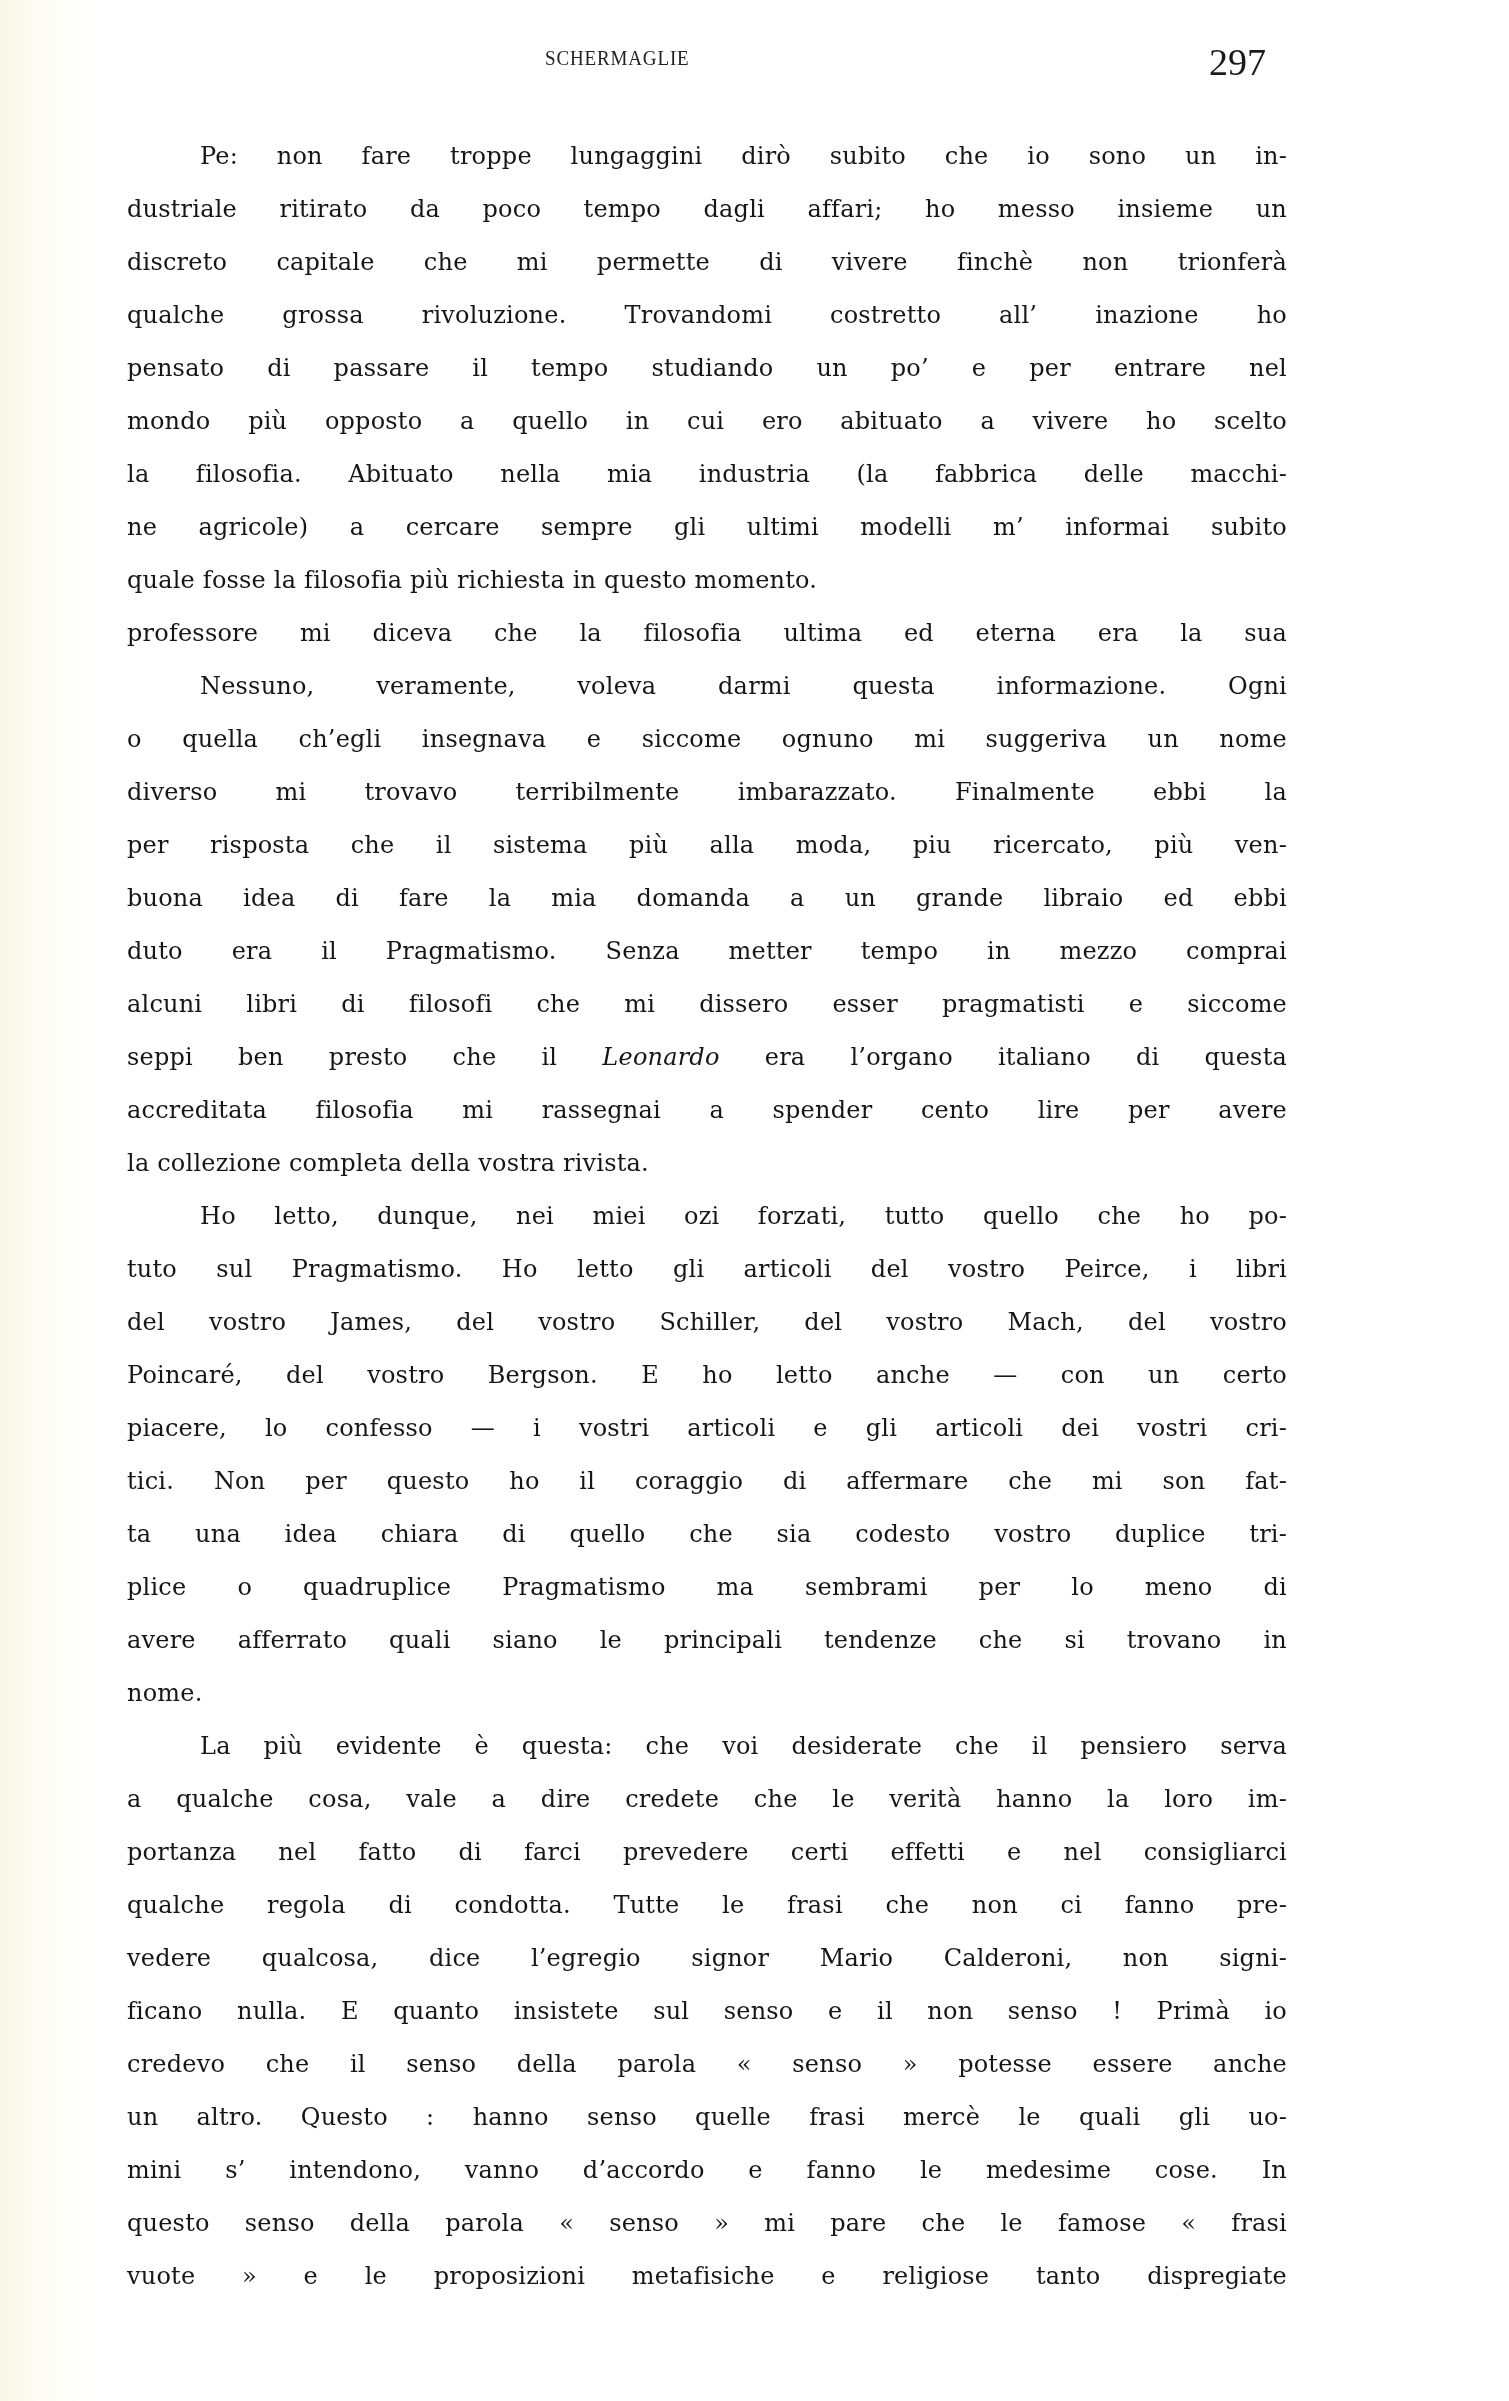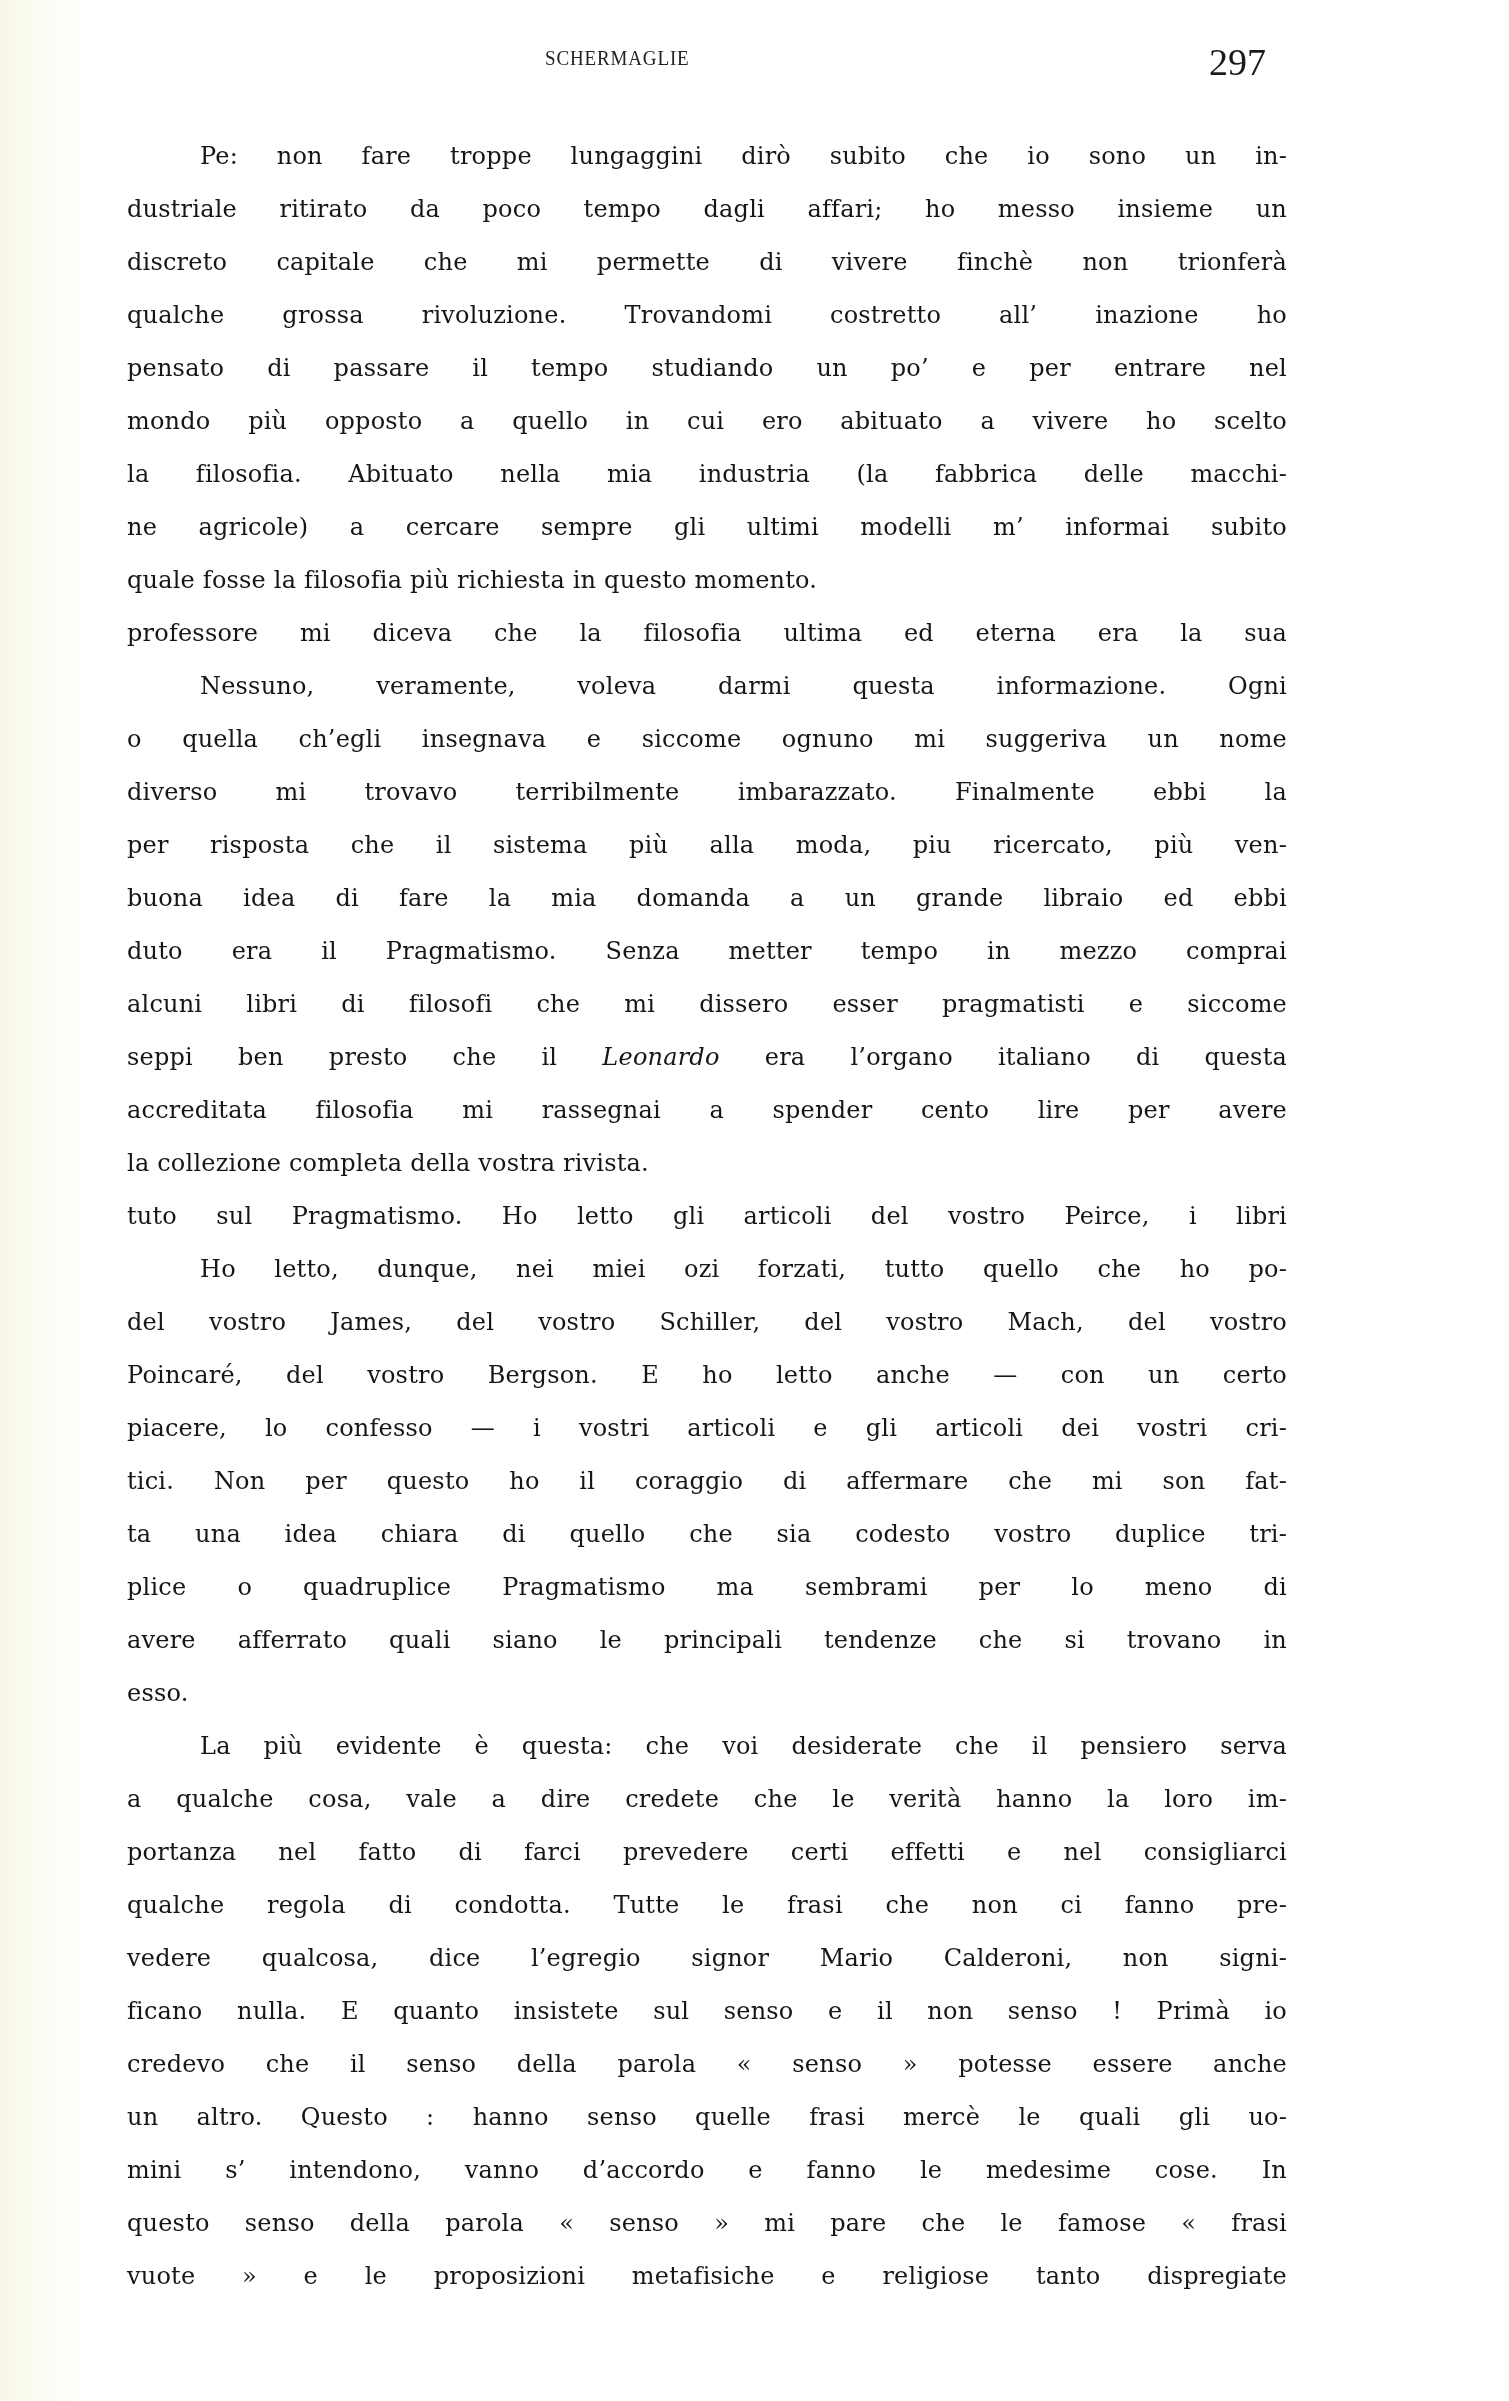--- a/index.html
+++ b/index.html
@@ -91,30 +91,30 @@
         <span class="line">diverso mi trovavo terribilmente imbarazzato. Finalmente ebbi la</span>
         <span class="line">per risposta che il sistema più alla moda, piu ricercato, più ven-</span>
         <span class="line">buona idea di fare la mia domanda a un grande libraio ed ebbi</span>
         <span class="line">duto era il Pragmatismo. Senza metter tempo in mezzo comprai</span>
         <span class="line">alcuni libri di filosofi che mi dissero esser pragmatisti e siccome</span>
         <span class="line"><span>seppi ben presto che il </span><em>Leonardo</em><span> era l’organo italiano di questa</span></span>
         <span class="line">accreditata filosofia mi rassegnai a spender cento lire per avere</span>
         <span class="line last">la collezione completa della vostra rivista.</span>
       </div>
       <div>
+        <span class="line indent">Ho letto, dunque, nei miei ozi forzati, tutto quello che ho po-</span>
         <span class="line">tuto sul Pragmatismo. Ho letto gli articoli del vostro Peirce, i libri</span>
-        <span class="line indent">Ho letto, dunque, nei miei ozi forzati, tutto quello che ho po-</span>
         <span class="line">del vostro James, del vostro Schiller, del vostro Mach, del vostro</span>
         <span class="line">Poincaré, del vostro Bergson. E ho letto anche — con un certo</span>
         <span class="line">piacere, lo confesso — i vostri articoli e gli articoli dei vostri cri-</span>
         <span class="line">tici. Non per questo ho il coraggio di affermare che mi son fat-</span>
         <span class="line">ta una idea chiara di quello che sia codesto vostro duplice tri-</span>
         <span class="line">plice o quadruplice Pragmatismo ma sembrami per lo meno di</span>
         <span class="line">avere afferrato quali siano le principali tendenze che si trovano in</span>
-        <span class="line last">esso.</span>
+        <span class="line last">nome.</span>
       </div>
       <div>
         <span class="line indent">La più evidente è questa: che voi desiderate che il pensiero serva</span>
         <span class="line">a qualche cosa, vale a dire credete che le verità hanno la loro im-</span>
         <span class="line">portanza nel fatto di farci prevedere certi effetti e nel consigliarci</span>
         <span class="line">qualche regola di condotta. Tutte le frasi che non ci fanno pre-</span>
         <span class="line">vedere qualcosa, dice l’egregio signor Mario Calderoni, non signi-</span>
         <span class="line">ficano nulla. E quanto insistete sul senso e il non senso ! Primà io</span>
         <span class="line">credevo che il senso della parola « senso » potesse essere anche</span>
         <span class="line">un altro. Questo : hanno senso quelle frasi mercè le quali gli uo-</span>

